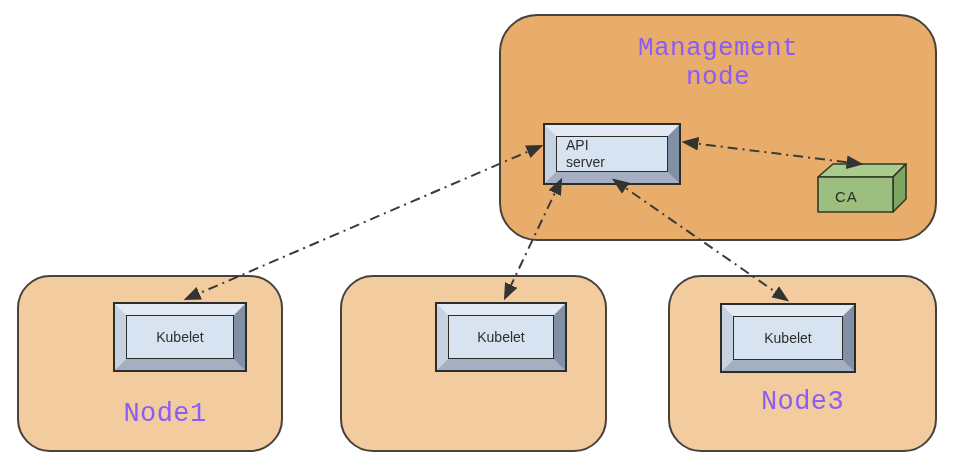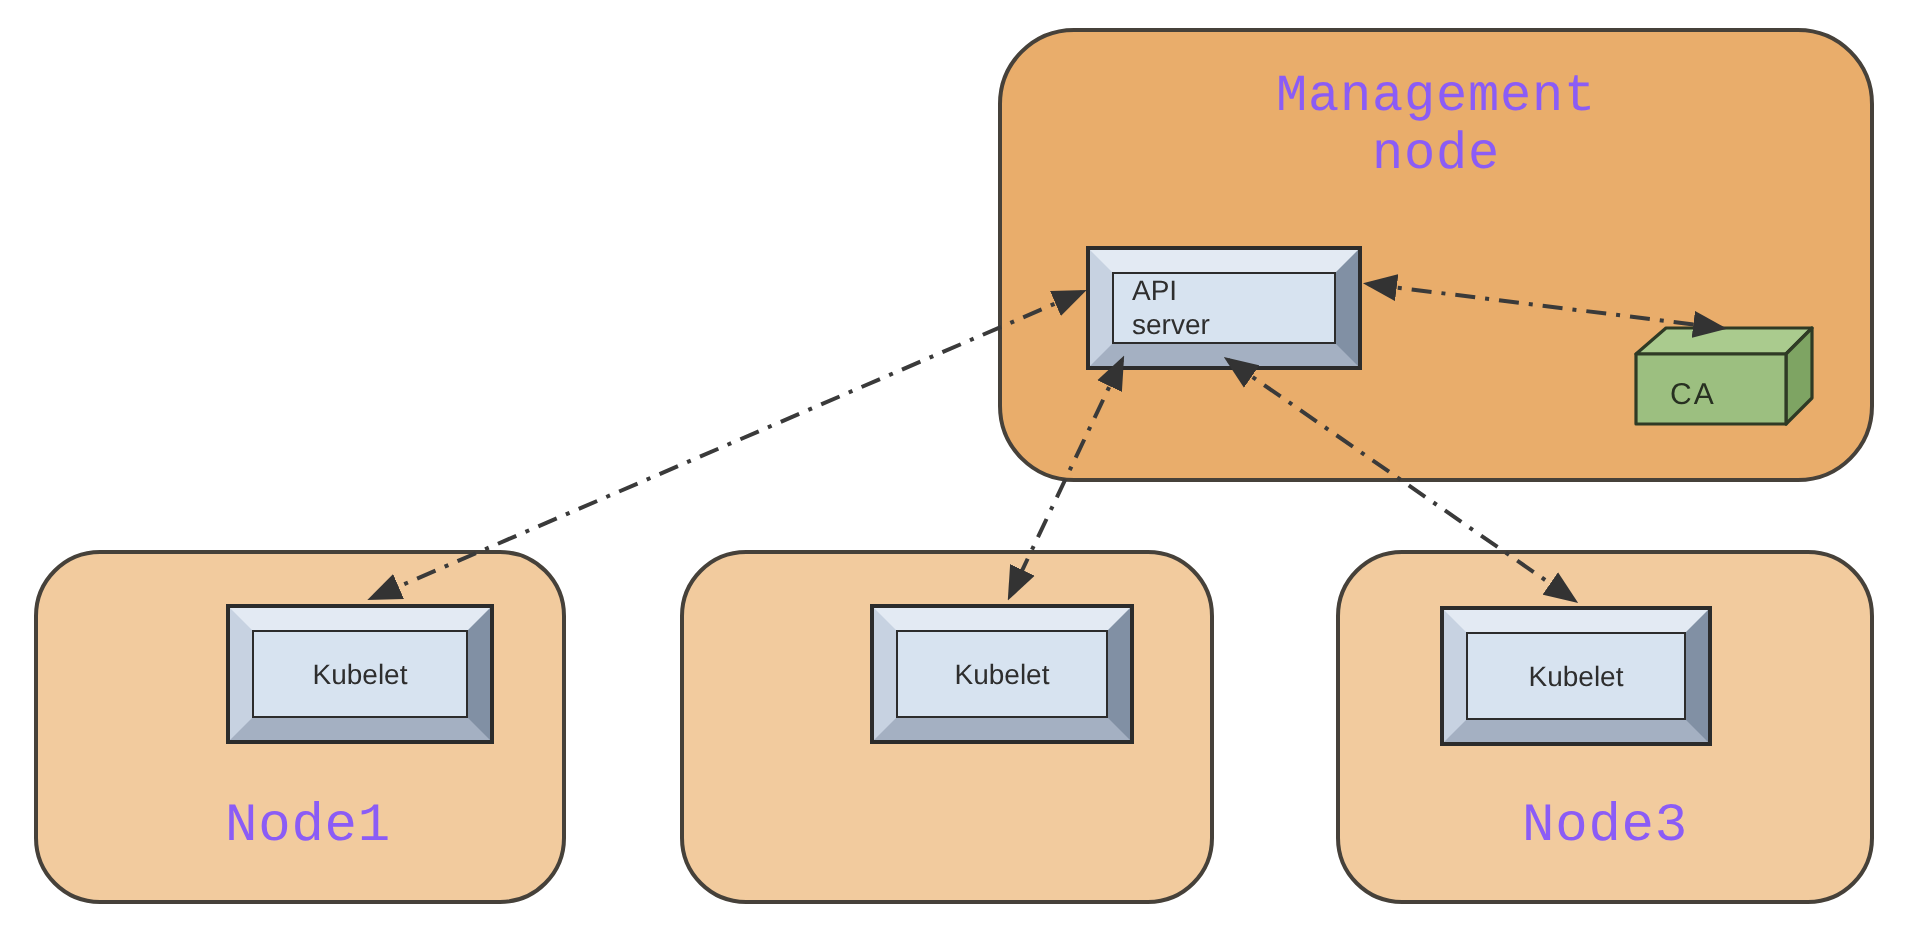--- a/index.html
+++ b/index.html
@@ -44,23 +44,23 @@
     letter-spacing: 0.4px;
     font-family: Liberation Mono, monospace;
   }
   .mgmt-title {
     left: 499px; top: 34px; width: 438px;
     font-size: 26px; line-height: 1.1;
   }
   .node-title {
     font-size: 27px; line-height: 1.1;
   }
-  #node1-title { left: 17px;  top: 400px; width: 274px; }
+  #node1-title { left: 28px;  top: 400px; width: 274px; }
   #node2-title { left: 340px; top: 400px; width: 267px; }
-  #node3-title { left: 668px; top: 400px; width: 269px; }
+  #node3-title { left: 668px; top: 388px; width: 269px; }
 
   
   .machine {
     position: absolute;
     box-sizing: border-box;
     border: 2px solid #2c2c2c;
     background: #2c2c2c;
   }
   .bevel {
     box-sizing: border-box;

